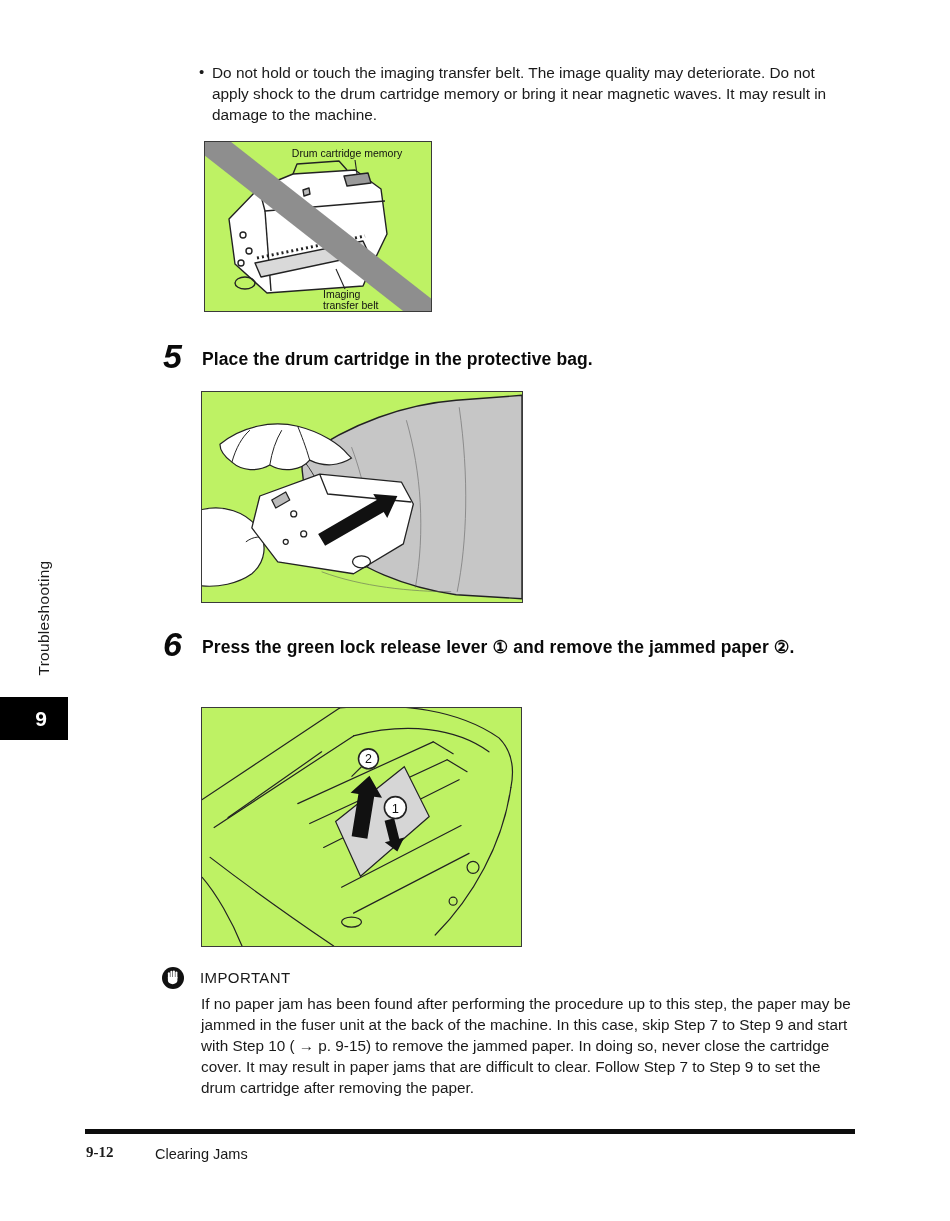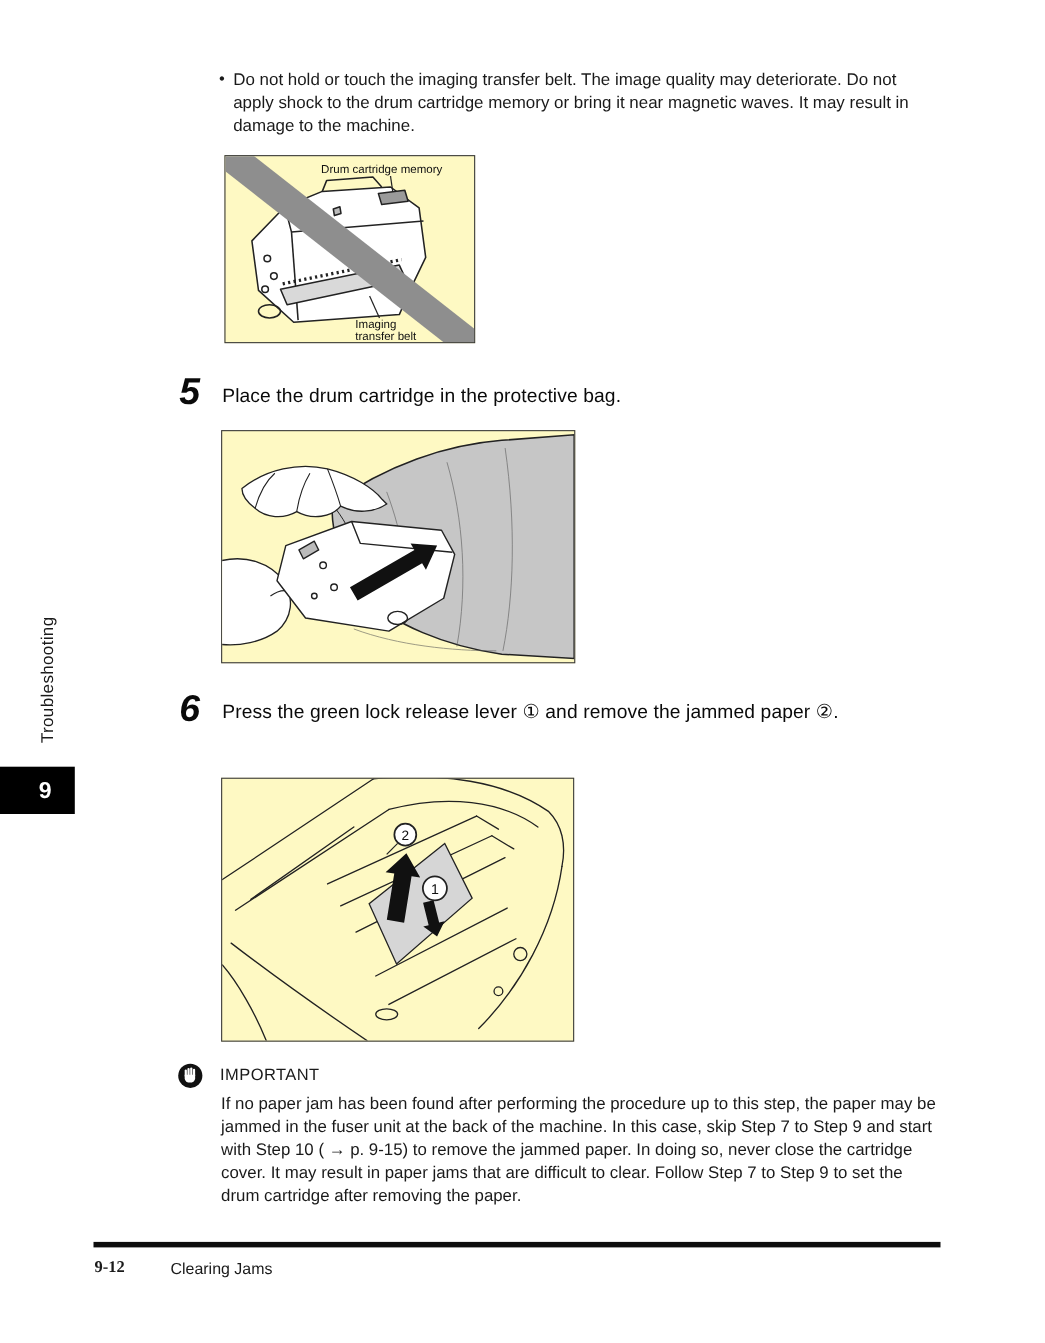--- a/index.html
+++ b/index.html
@@ -17,32 +17,32 @@
   .chapter-tab{
     position:absolute;left:0;top:697px;width:68px;height:43px;background:#000;
     color:#fff;font-weight:700;font-size:21px;
     display:flex;align-items:center;justify-content:center;
     padding-left:14px;box-sizing:border-box;
   }
   
   .notice{left:197px;top:62px;width:656px;font-size:15.4px;line-height:21px;padding-left:15px;box-sizing:border-box;}
   .notice .bullet{position:absolute;left:2px;top:-1px;font-size:15px;}
   
-  .figure{border:1px solid #3a3a3a;background:#fef9c3;box-sizing:border-box;}
+  .figure{border:1px solid #3a3a3a;background:#bef264;box-sizing:border-box;}
   .fig1{left:204px;top:141px;width:228px;height:171px;}
   .fig2{left:201px;top:391px;width:322px;height:212px;}
   .fig3{left:201px;top:707px;width:321px;height:240px;}
   .figure svg{display:block;width:100%;height:100%;}
   
   .step-number{
     font-style:italic;font-weight:700;font-size:34px;line-height:34px;color:#0a0a0a;
     font-family:"Liberation Sans",sans-serif;
   }
   .step-title{
-    font-weight:400;font-size:17.5px;line-height:27px;color:#0a0a0a;letter-spacing:.1px;
+    font-weight:700;font-size:17.5px;line-height:27px;color:#0a0a0a;letter-spacing:.1px;
   }
   .num5{left:163px;top:339px;}
   .title5{left:202px;top:346px;width:640px;}
   .num6{left:163px;top:627px;}
   .title6{left:202px;top:634px;width:618px;}
   
   .important-label{left:200px;top:969px;font-size:15px;letter-spacing:.4px;}
   .important-body{left:201px;top:993px;width:653px;font-size:15.3px;line-height:21px;}
   .hand-icon{left:161px;top:966px;width:24px;height:24px;}
   

